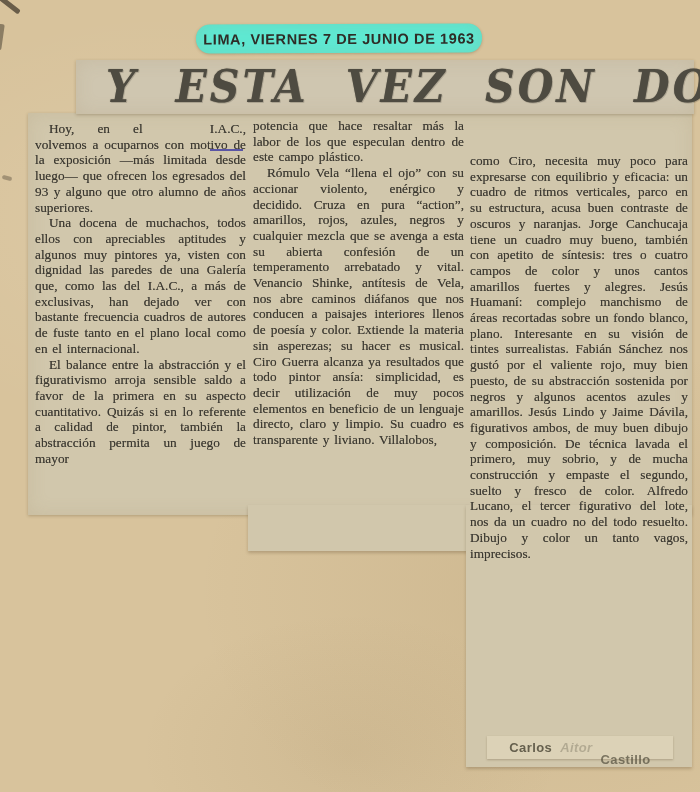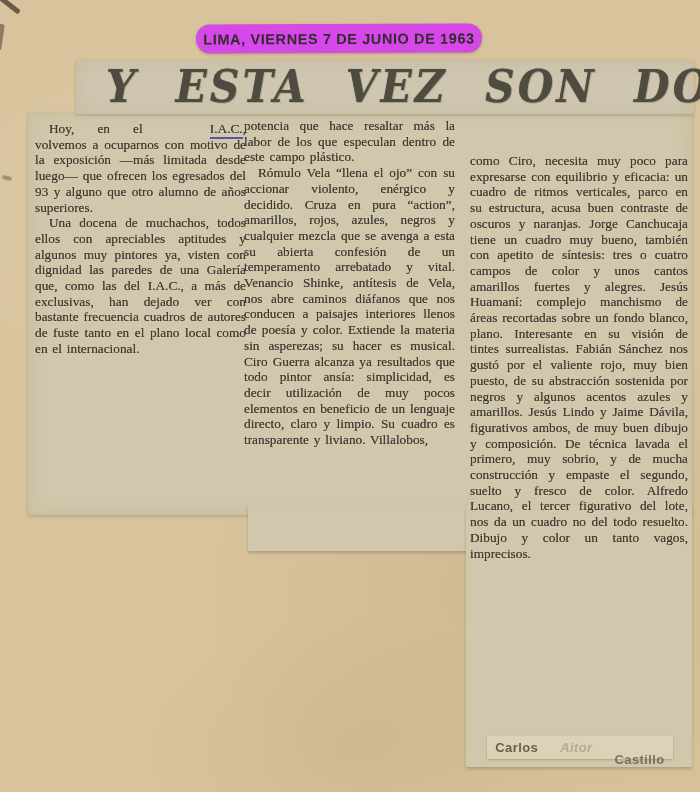--- a/index.html
+++ b/index.html
@@ -27,21 +27,21 @@
 
   
   .clip {
     position: absolute;
     background: #d1c7ac;
     box-shadow: 0 1px 3px rgba(90,70,40,0.30), inset 0 0 18px rgba(160,140,100,0.18);
   }
 
   .date-strip {
     left: 196px; top: 24px; width: 286px; height: 29px;
-    background: #d946ef;
+    background: #5eead4;
     display: flex; align-items: center; justify-content: center;
     transform: rotate(-0.2deg);
     border-radius: 14px;
   }
   .date-strip span {
     font-family: "Liberation Sans", sans-serif;
     font-weight: bold; font-size: 14.5px; letter-spacing: 0.6px;
     color: #2f2d27; white-space: nowrap;
   }
 
@@ -71,33 +71,33 @@
     font-size: 13.3px;
     line-height: 15.7px;
     text-align: justify;
     word-spacing: 1.5px;
     text-shadow: 0 0 0.5px rgba(61,58,50,0.65);
   }
   .col p { text-indent: 14px; }
   .col p.cont { text-indent: 0; }
 
   .col-1 { left: 35px;  top: 121px; width: 211px; }
-  .col-2 { left: 244px; top: 118px; width: 211px; }
+  .col-2 { left: 253px; top: 118px; width: 211px; }
   .col-3 { left: 470px; top: 121px; width: 218px; margin-top: 32px; }
 
   .iac {
     border-bottom: 2px solid #5a55a5;
-    padding-bottom: 1px;
+    padding-bottom: 13px;
     margin-left: 44px;
   }
 
   .byline-strip {
     left: 487px; top: 736px; width: 186px; height: 23px;
     background: #dcd2b7;
-    display: flex; align-items: center; justify-content: center; gap: 22px;
+    display: flex; align-items: center; justify-content: center; gap: 8px;
     box-shadow: 0 1px 2px rgba(90,70,40,0.3);
   }
   .byline-strip span {
     font-family: "Liberation Sans", sans-serif;
     font-weight: bold; font-size: 13px; letter-spacing: 0.4px;
     color: #55503f; white-space: nowrap;
   }
   .byline-first  { opacity: 0.88; }
   .byline-middle { opacity: 0.30; font-style: italic; }
   .byline-last   { opacity: 0.72; margin-top: 24px; }
@@ -117,20 +117,21 @@
   <span>LIMA, VIERNES 7 DE JUNIO DE 1963</span>
 </div>
 
 <div class="clip headline-strip">
   <h1>Y ESTA VEZ SON DOCE</h1>
 </div>
 
 <div class="col col-1">
   <p><span>Hoy, en el </span><span class="iac">I.A.C.</span><span>, volvemos a ocuparnos con motivo de la exposición —más limitada desde luego— que ofrecen los egresados del 93 y alguno que otro alumno de años superiores.</span></p>
   <p>Una docena de muchachos, todos ellos con apreciables aptitudes y algunos muy pintores ya, visten con dignidad las paredes de una Galería que, como las del I.A.C., a más de exclusivas, han dejado ver con bastante frecuencia cuadros de autores de fuste tanto en el plano local como en el internacional.</p>
+  <p>El balance entre la abstracción y el figurativismo arroja sensible saldo a favor de la primera en su aspecto cuantitativo. Quizás si en lo referente a calidad de pintor, también la abstracción permita un juego de mayor</p>
 </div>
 
 <div class="col col-2">
   <p class="cont">potencia que hace resaltar más la labor de los que especulan dentro de este campo plástico.</p>
   <p>Rómulo Vela “llena el ojo” con su accionar violento, enérgico y decidido. Cruza en pura “action”, amarillos, rojos, azules, negros y cualquier mezcla que se avenga a esta su abierta confesión de un temperamento arrebatado y vital. Venancio Shinke, antítesis de Vela, nos abre caminos diáfanos que nos conducen a paisajes interiores llenos de poesía y color. Extiende la materia sin asperezas; su hacer es musical. Ciro Guerra alcanza ya resultados que todo pintor ansía: simplicidad, es decir utilización de muy pocos elementos en beneficio de un lenguaje directo, claro y limpio. Su cuadro es transparente y liviano. Villalobos,</p>
 </div>
 
 <div class="col col-3">
   <p class="cont">como Ciro, necesita muy poco para expresarse con equilibrio y eficacia: un cuadro de ritmos verticales, parco en su estructura, acusa buen contraste de oscuros y naranjas. Jorge Canchucaja tiene un cuadro muy bueno, también con apetito de síntesis: tres o cuatro campos de color y unos cantos amarillos fuertes y alegres. Jesús Huamaní: complejo manchismo de áreas recortadas sobre un fondo blanco, plano. Interesante en su visión de tintes surrealistas. Fabián Sánchez nos gustó por el valiente rojo, muy bien puesto, de su abstracción sostenida por negros y algunos acentos azules y amarillos. Jesús Lindo y Jaime Dávila, figurativos ambos, de muy buen dibujo y composición. De técnica lavada el primero, muy sobrio, y de mucha construcción y empaste el segundo, suelto y fresco de color. Alfredo Lucano, el tercer figurativo del lote, nos da un cuadro no del todo resuelto. Dibujo y color un tanto vagos, imprecisos.</p>
 </div>

